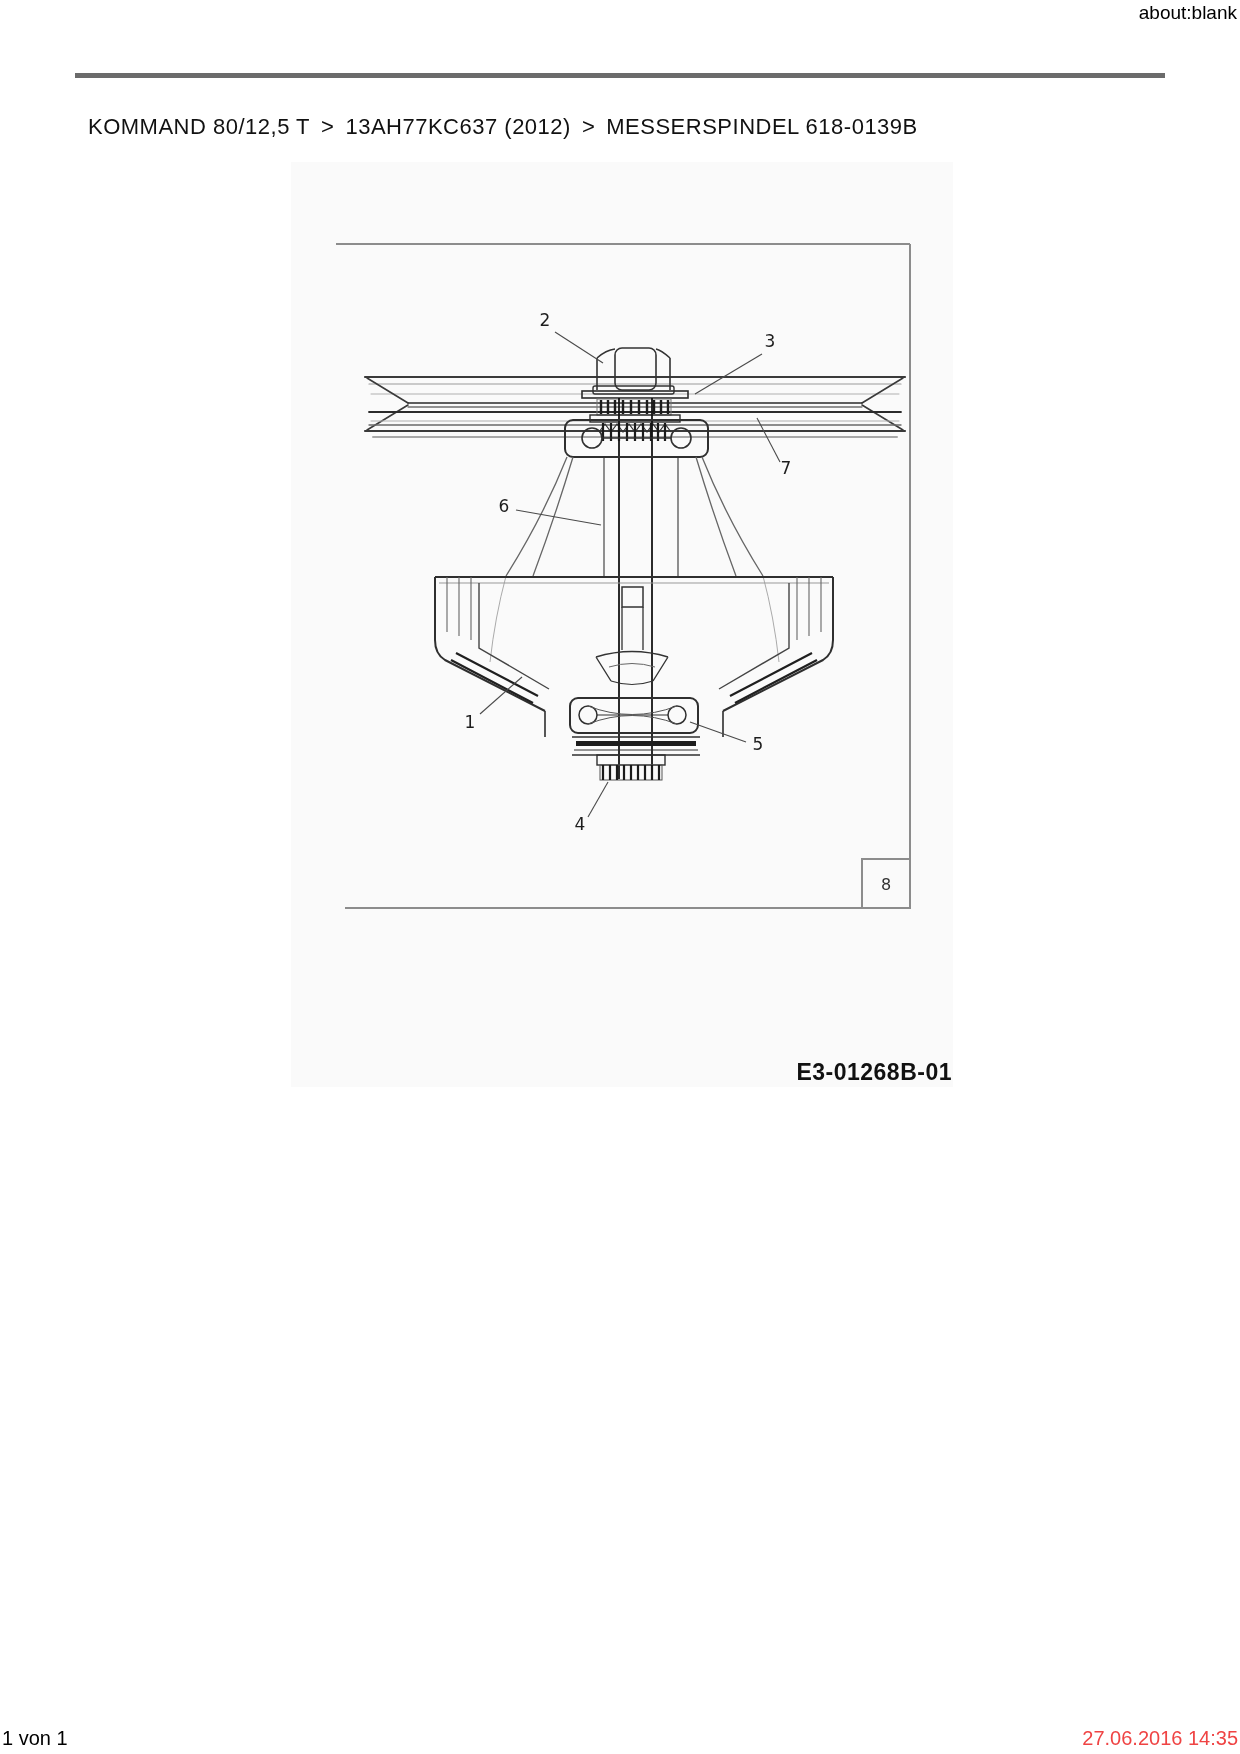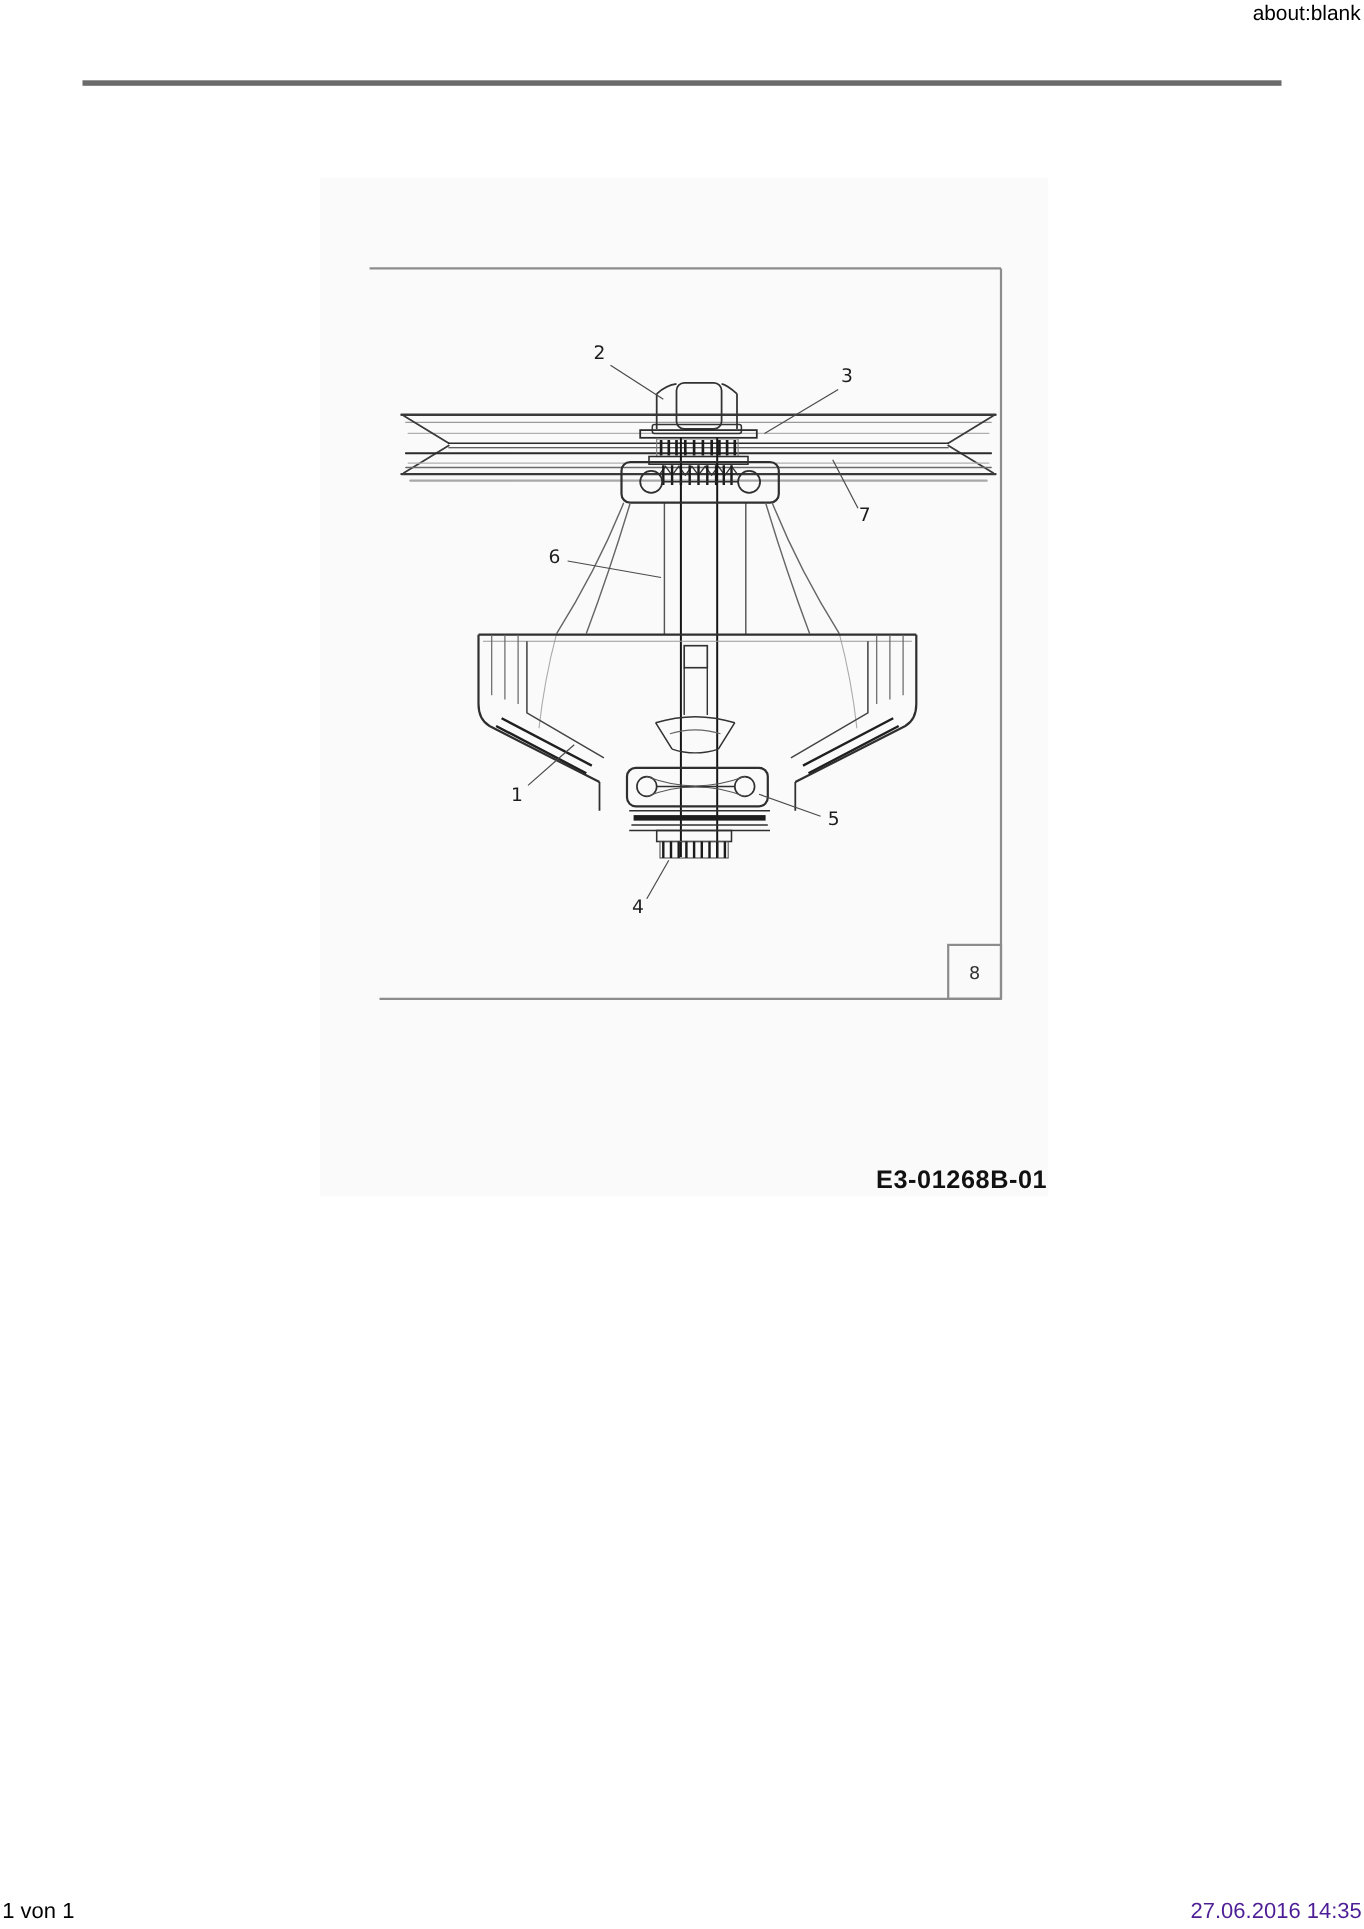--- a/index.html
+++ b/index.html
@@ -20,32 +20,35 @@
   .breadcrumb .sep{display:inline-block;margin:0 11px;}
   .diagram{
     position:absolute;left:291px;top:162px;width:662px;height:925px;background:#fafafa;
   }
   .diagram svg{position:absolute;left:0;top:0;}
   .drawing-number{
     position:absolute;top:897px;right:1px;font-size:23px;font-weight:bold;
     letter-spacing:0.5px;color:#111;
   }
   .footer-left{position:absolute;left:2px;top:1727px;font-size:20px;color:#000;}
-  .footer-right{position:absolute;right:2px;top:1727px;font-size:20px;color:#4c1d95;}
+  .footer-right{position:absolute;right:2px;top:1727px;font-size:20px;color:#ef4444;}
   text.callout{font-family:"DejaVu Sans", sans-serif;font-size:17px;fill:#1d1d1d;}
   text.boxnum{font-family:"DejaVu Sans", sans-serif;font-size:16px;fill:#333;}
 </style>
 </head>
 <body>
 
 <div class="page">
 
   <div class="header-url">about:blank</div>
   <div class="header-rule"></div>
 
+  <div class="breadcrumb">
+    <span>KOMMAND 80/12,5 T</span><span class="sep">&gt;</span><span>13AH77KC637 (2012)</span><span class="sep">&gt;</span><span>MESSERSPINDEL 618-0139B</span>
+  </div>
 
   <div class="diagram">
     <svg width="662" height="925" viewBox="0 0 662 925">
 
       <g stroke="#8c8c8c" stroke-width="2" fill="none">
         <path d="M45,82 H619"></path>
         <path d="M619,82 V746"></path>
         <path d="M54,746 H619"></path>
         <rect x="571" y="697" width="48" height="49"></rect>
       </g>

